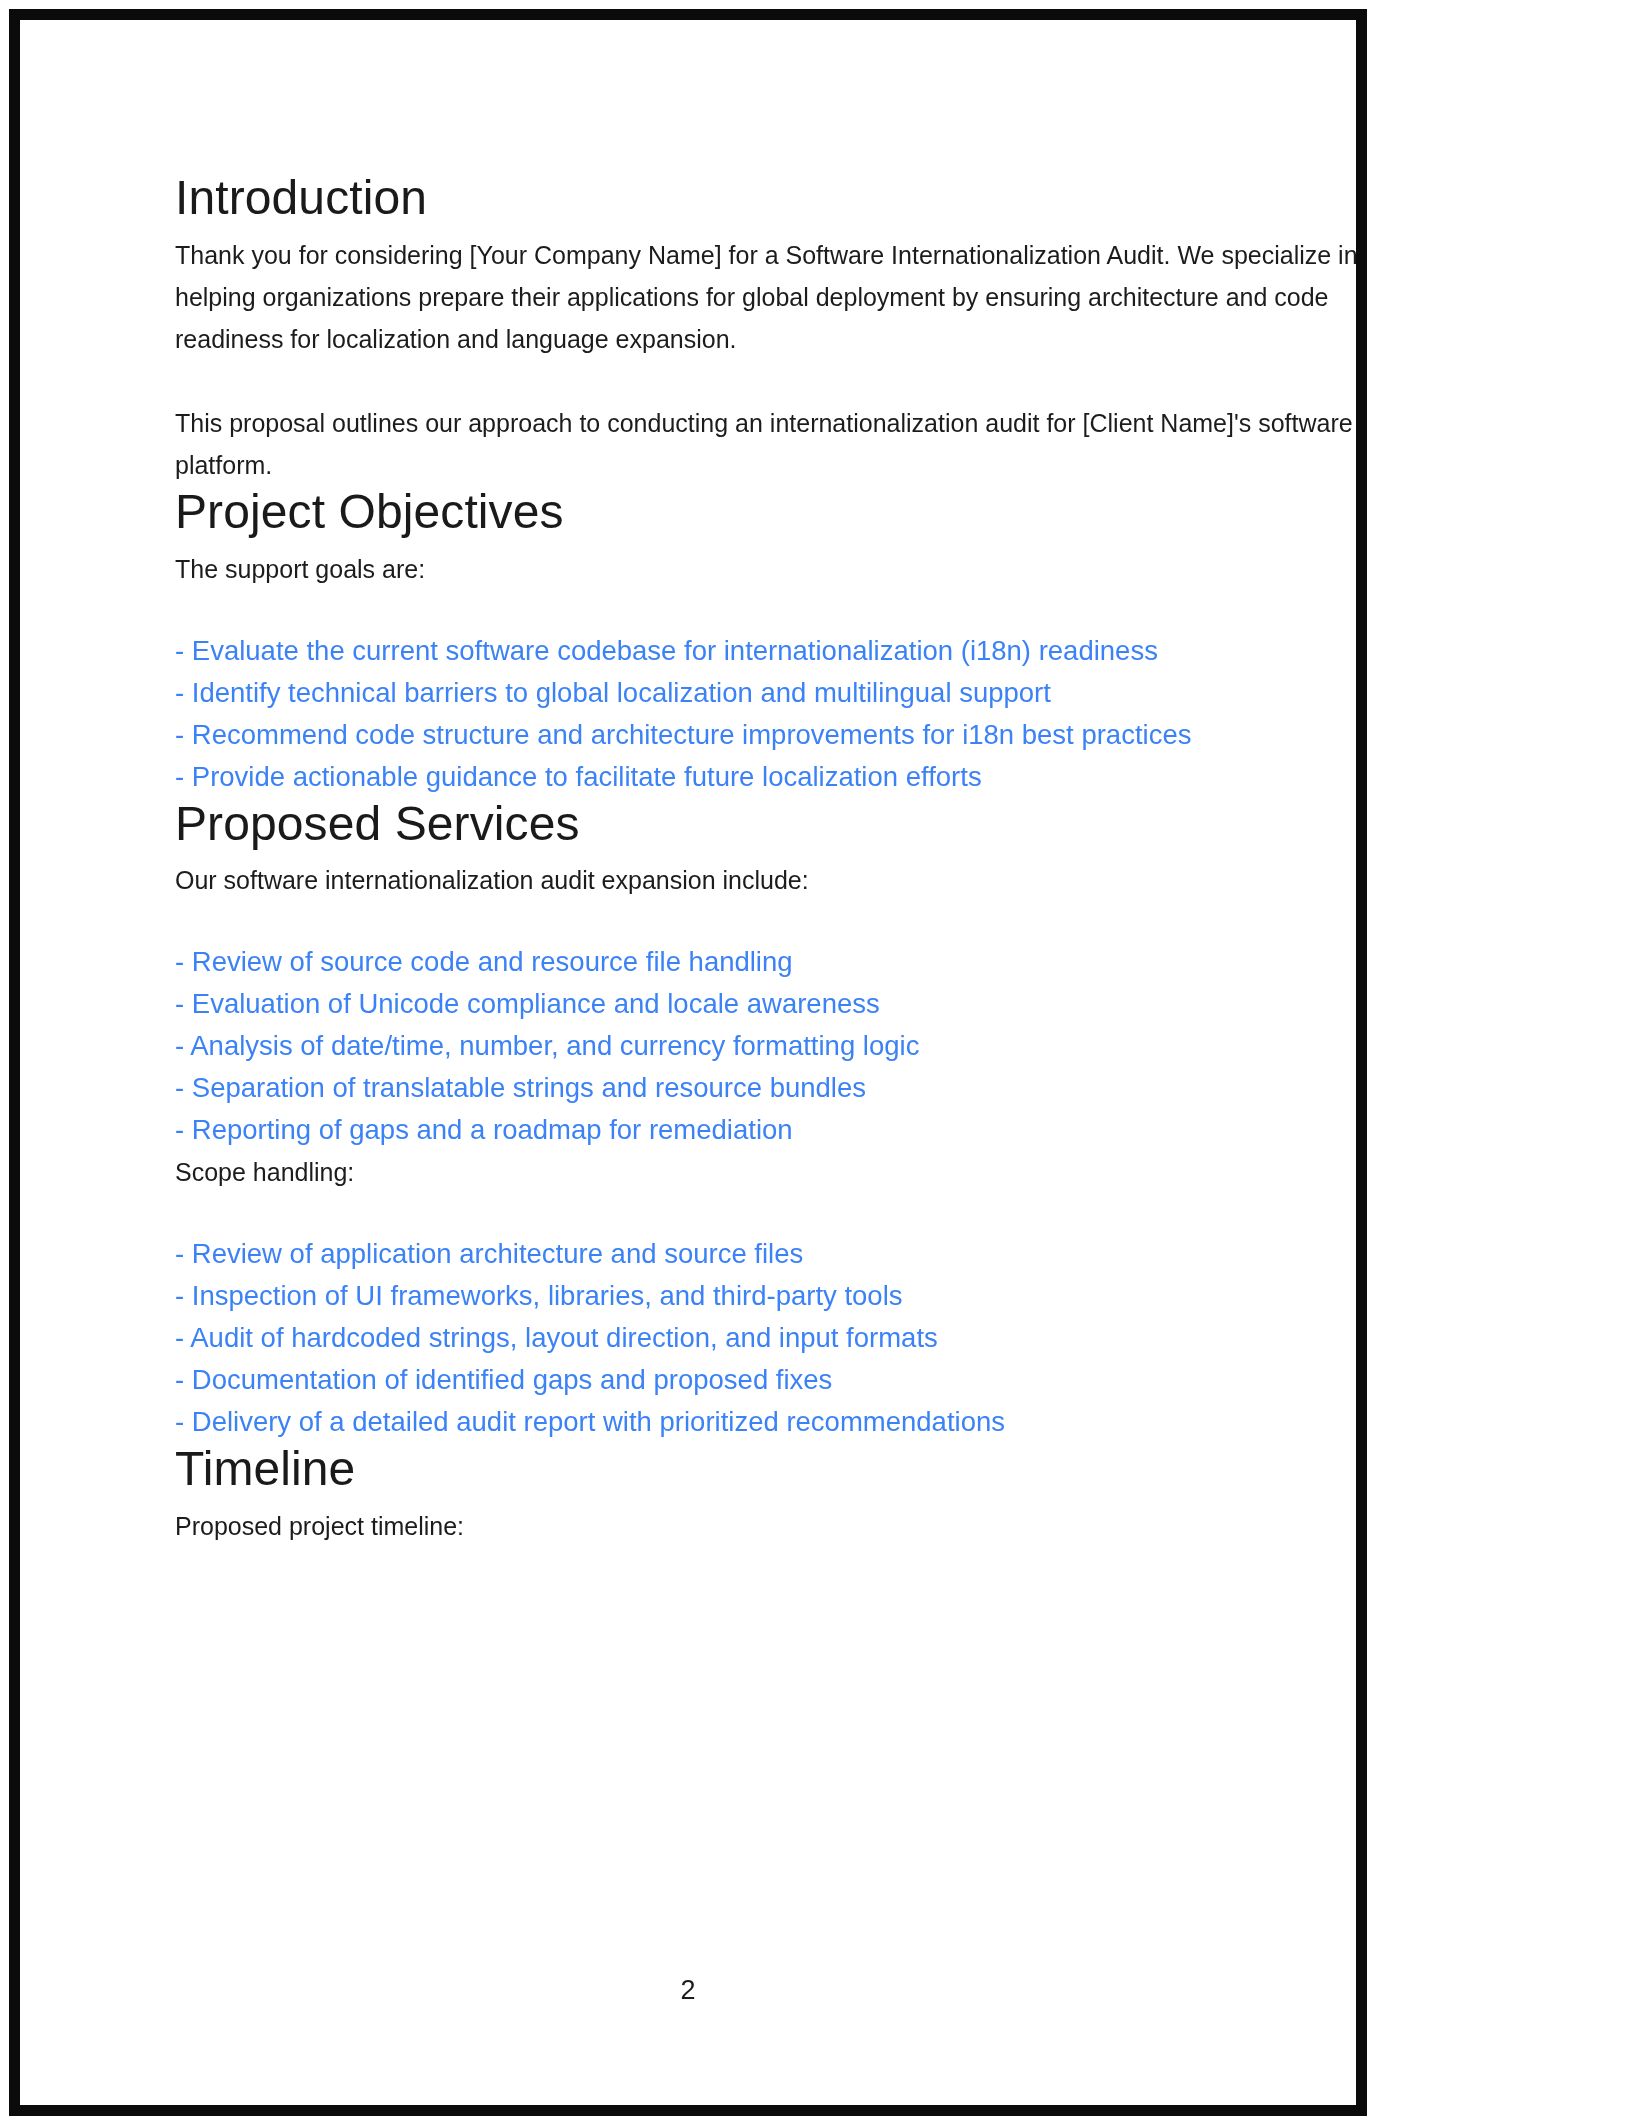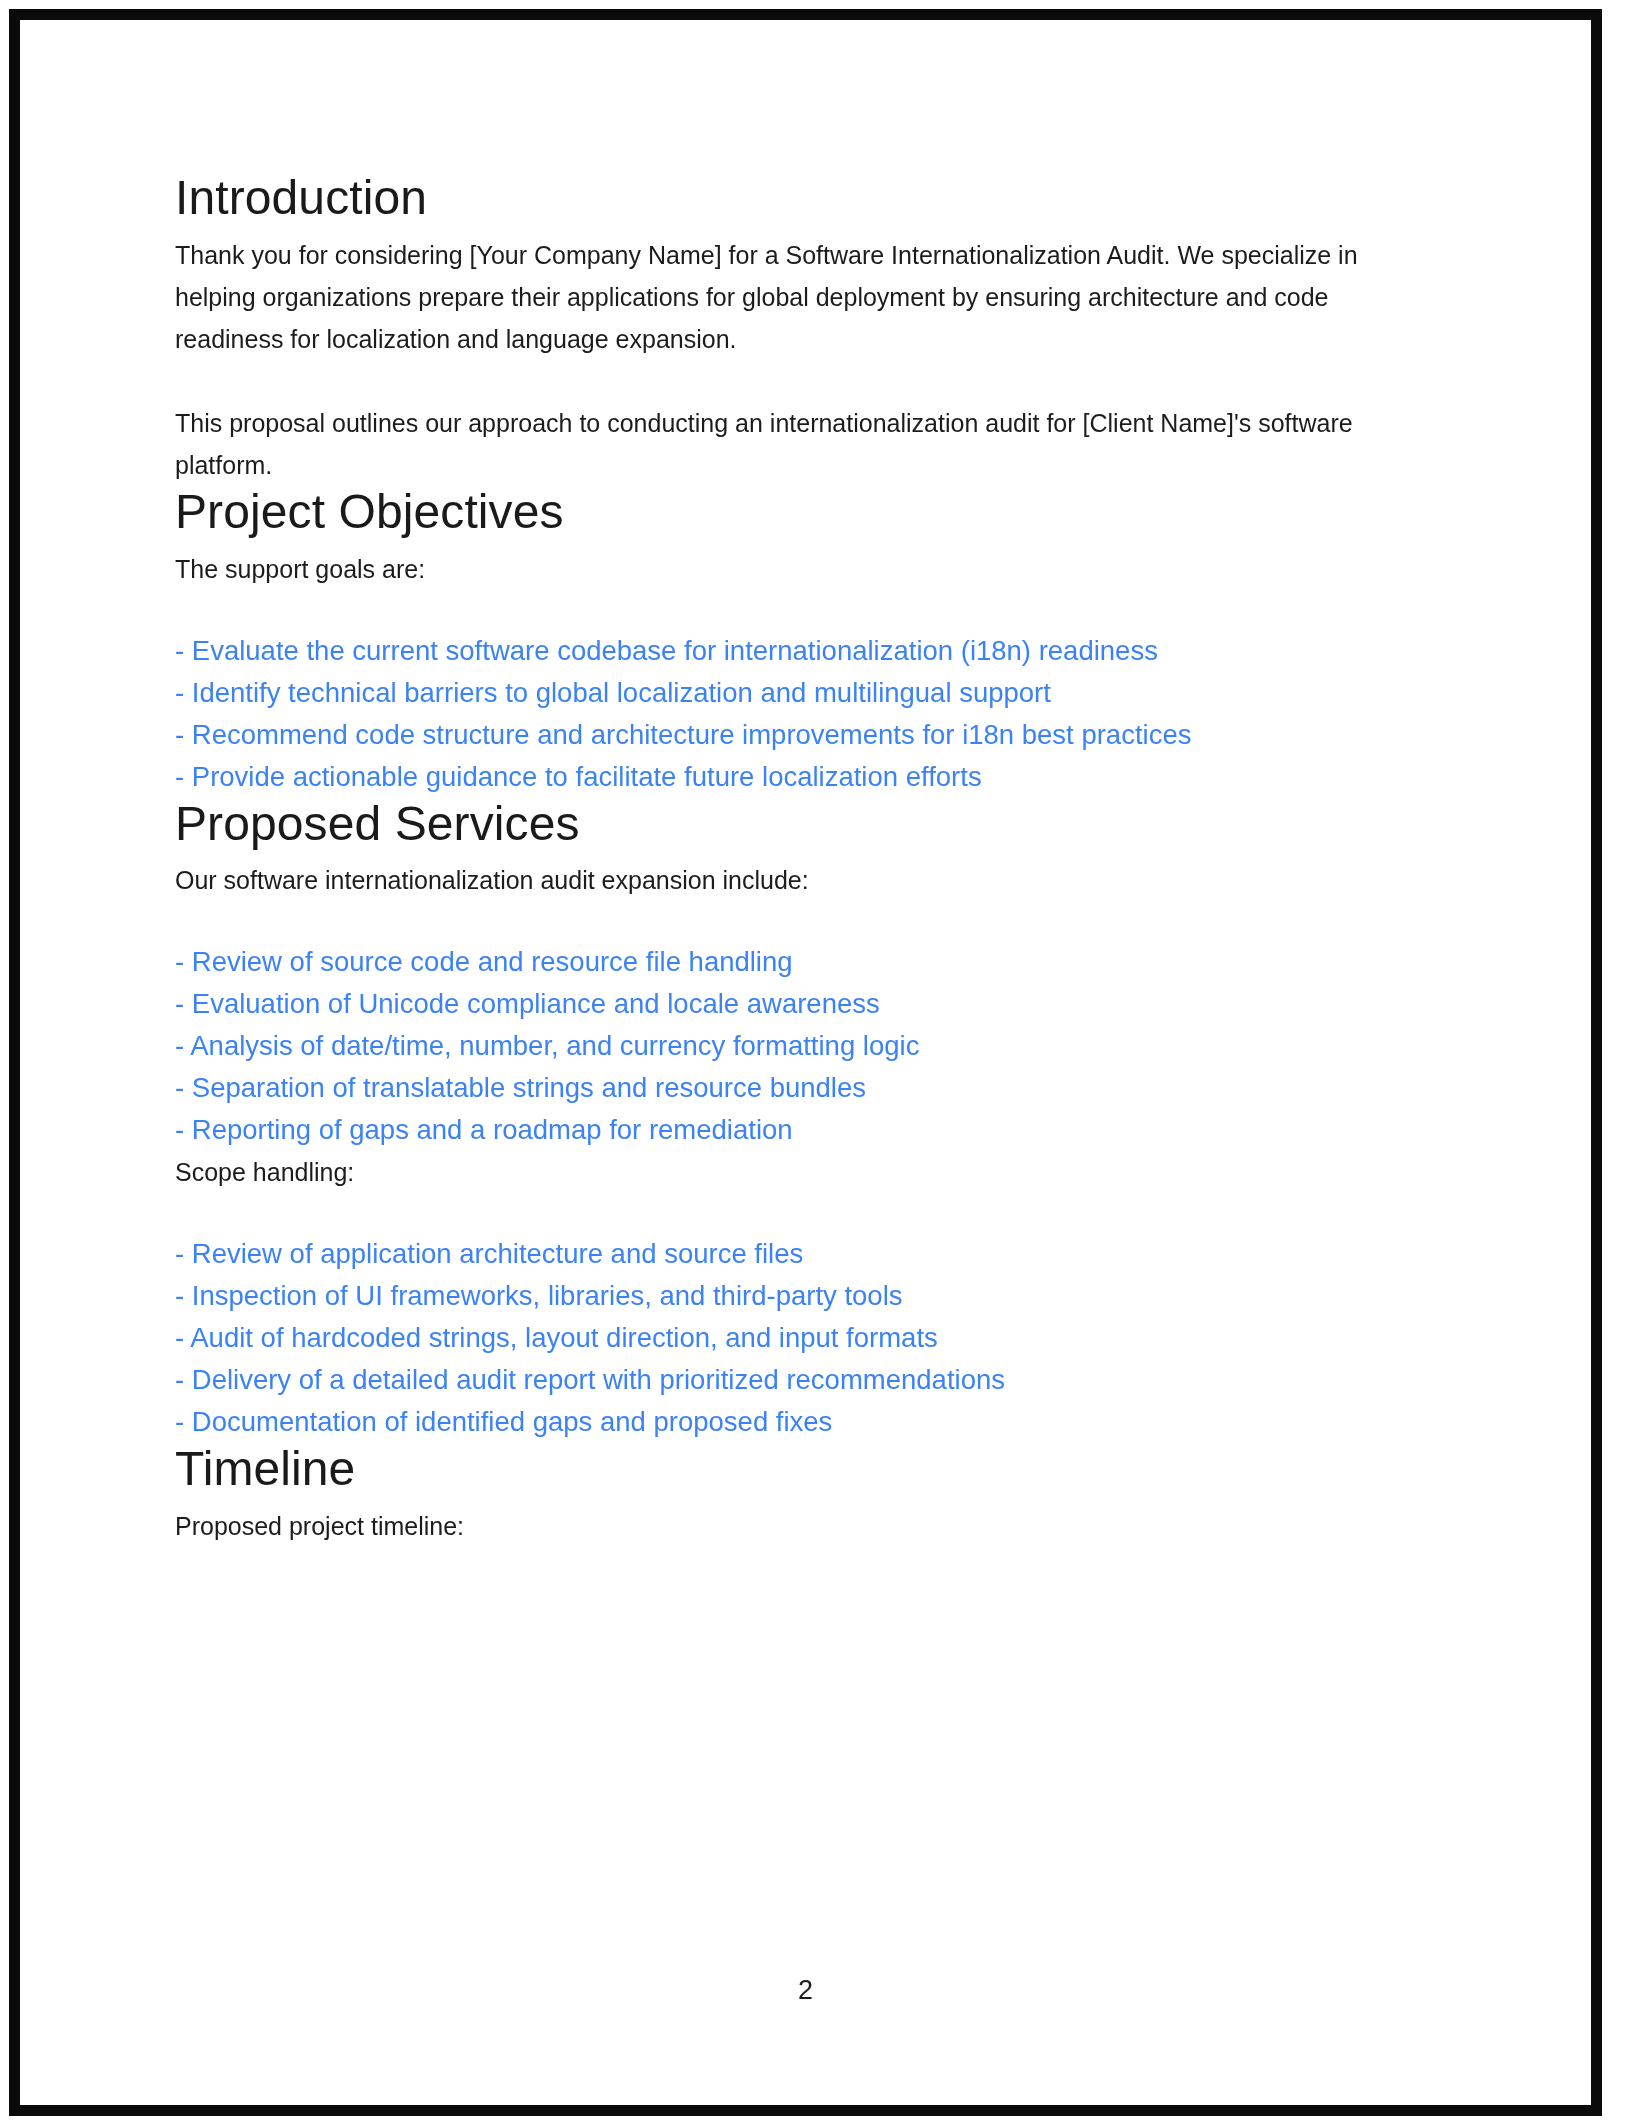--- a/index.html
+++ b/index.html
@@ -11,21 +11,21 @@
     width: 1625px;
     height: 2125px;
     font-family: "Liberation Sans", sans-serif;
   }
 
   
   .page-frame {
     position: absolute;
     left: 9px;
     top: 9px;
-    width: 1593px;   
+    width: 1358px;   
     height: 2107px;  
     box-sizing: border-box;
     border: 11px solid #0b0b0b;
     background: #ffffff;
   }
 
   .page-inner {
     position: absolute;
     left: 0;
     top: 0;
@@ -134,22 +134,22 @@
           <li>- Reporting of gaps and a roadmap for remediation</li>
         </ul>
       </div>
 
       <div class="section">
         <p class="body-text">Scope handling:</p>
         <ul class="dash-list">
           <li>- Review of application architecture and source files</li>
           <li>- Inspection of UI frameworks, libraries, and third-party tools</li>
           <li>- Audit of hardcoded strings, layout direction, and input formats</li>
+          <li>- Documentation of identified gaps and proposed fixes</li>
           <li>- Delivery of a detailed audit report with prioritized recommendations</li>
-          <li>- Documentation of identified gaps and proposed fixes</li>
         </ul>
       </div>
 
       <div class="section">
         <h1 class="section-heading heading-spacer-top">Timeline</h1>
         <p class="body-text">Proposed project timeline:</p>
       </div>
 
     </div>
 

